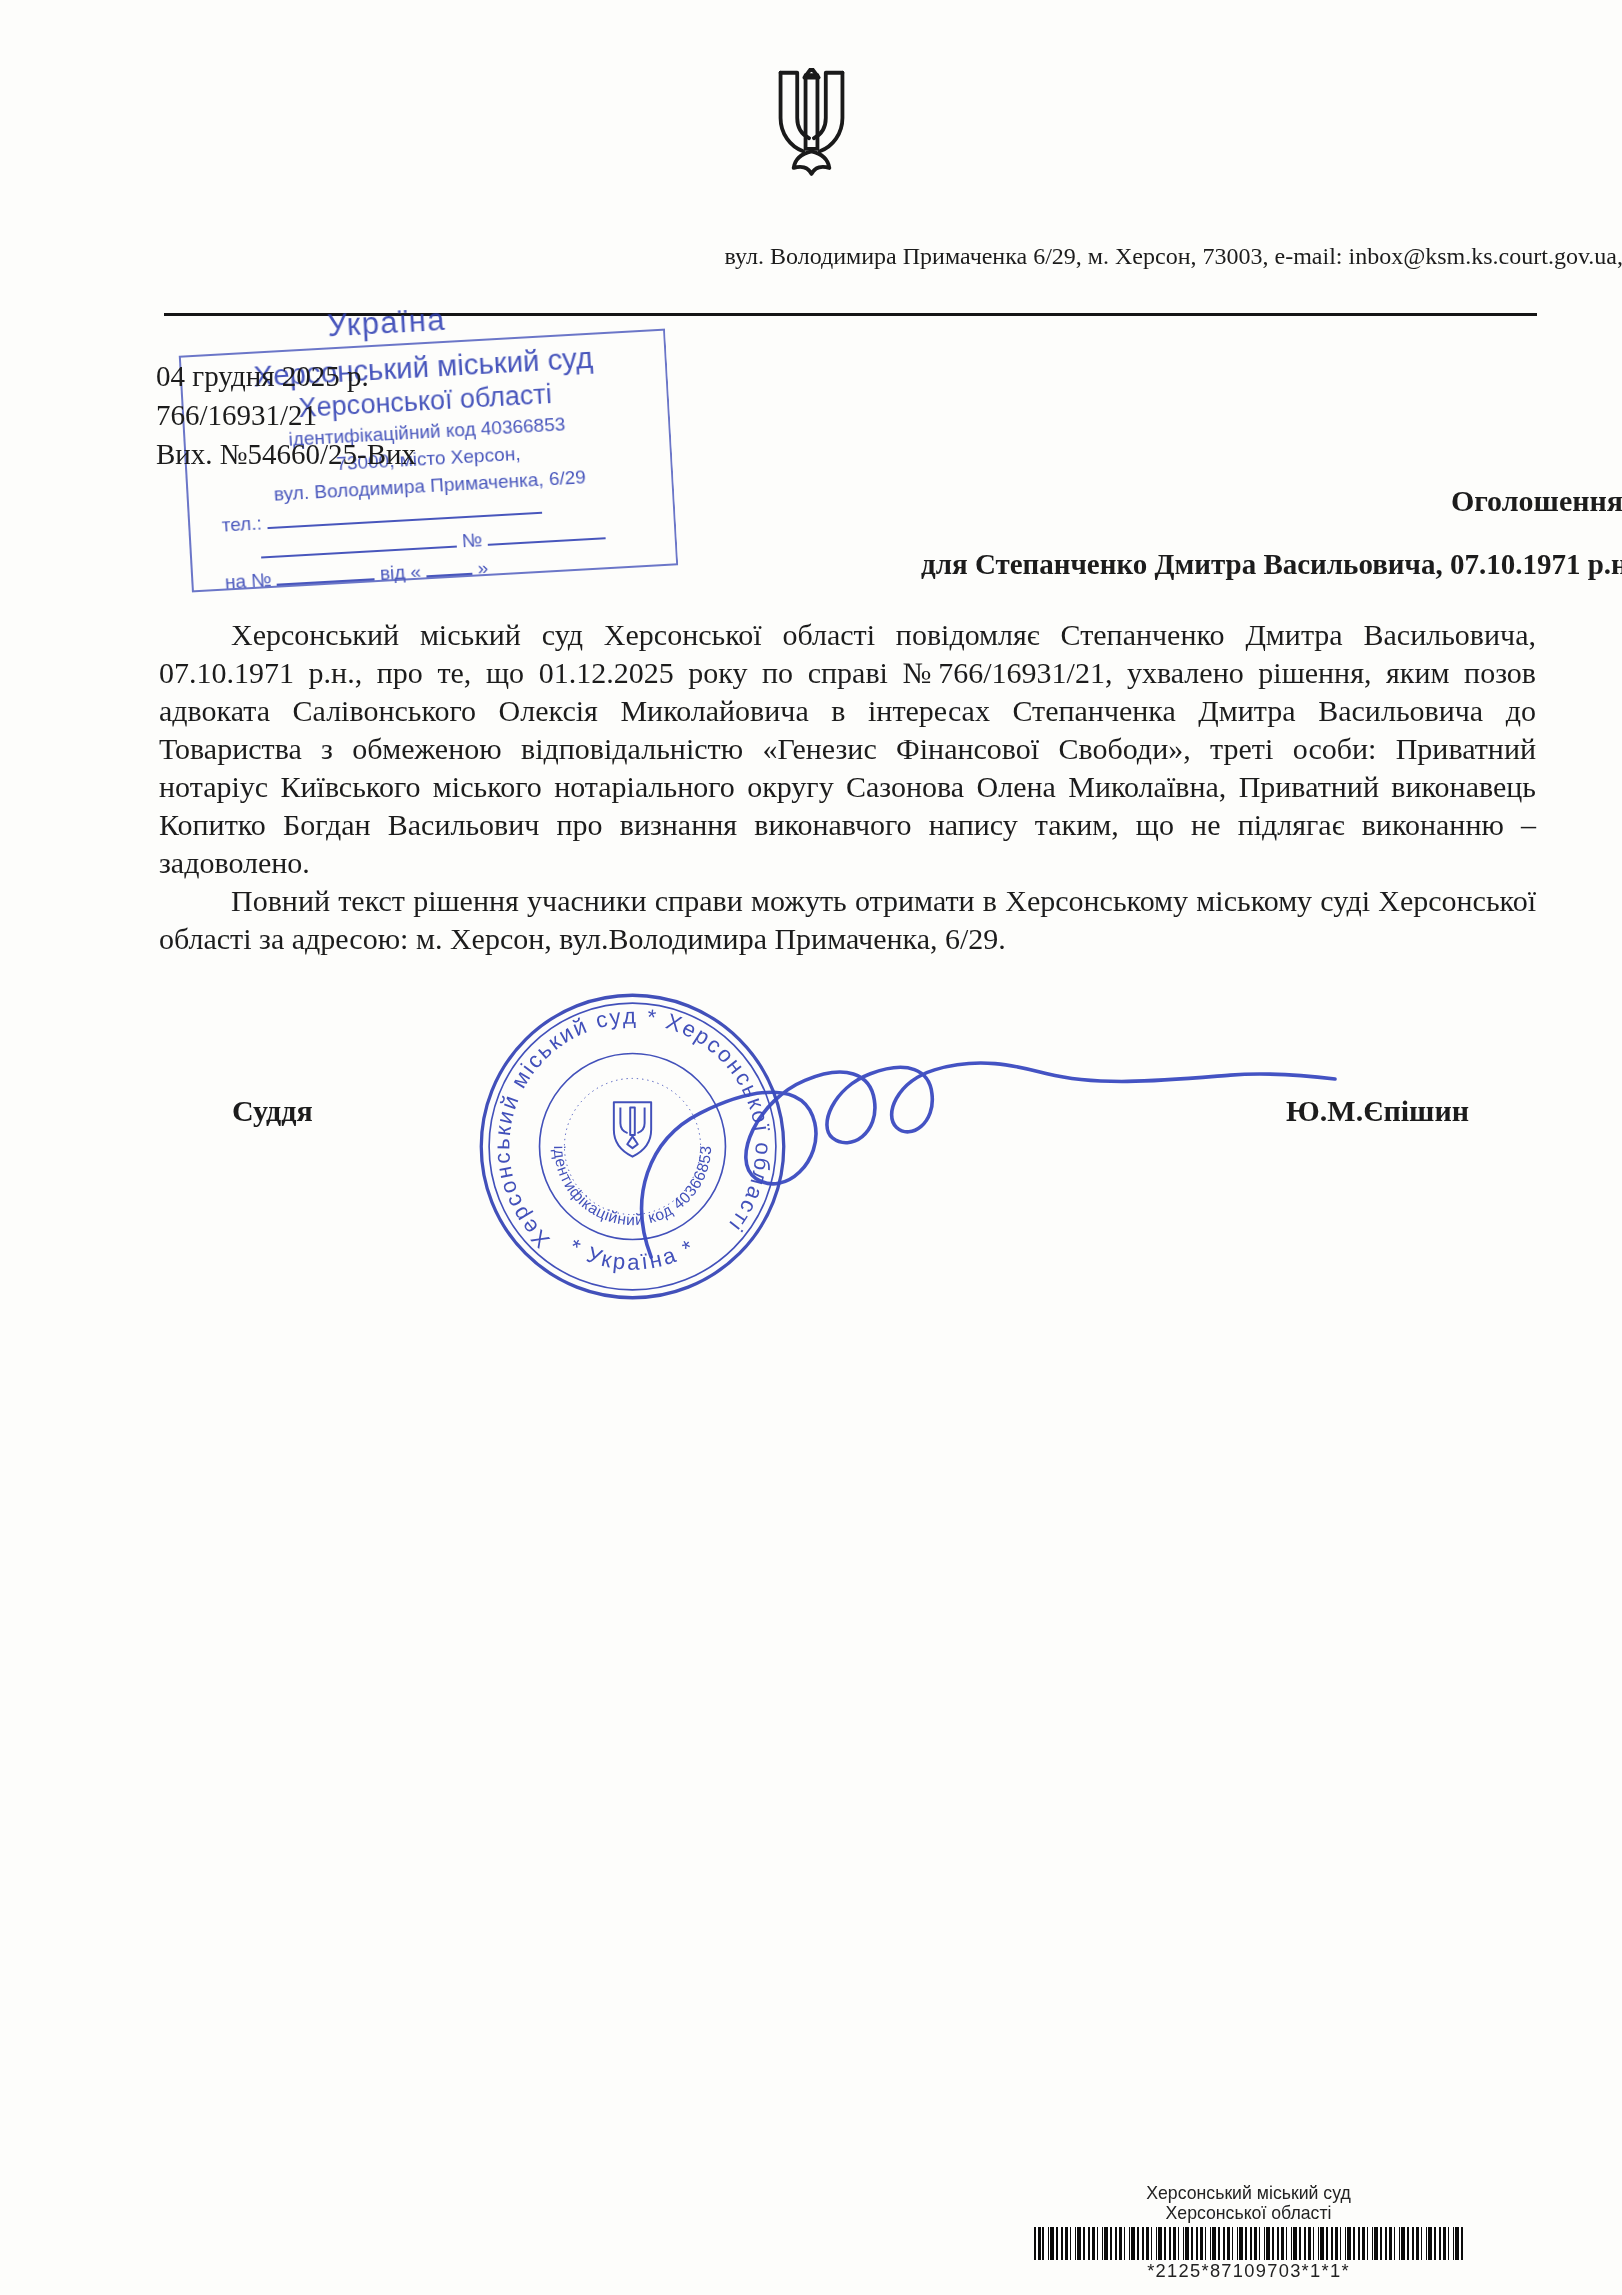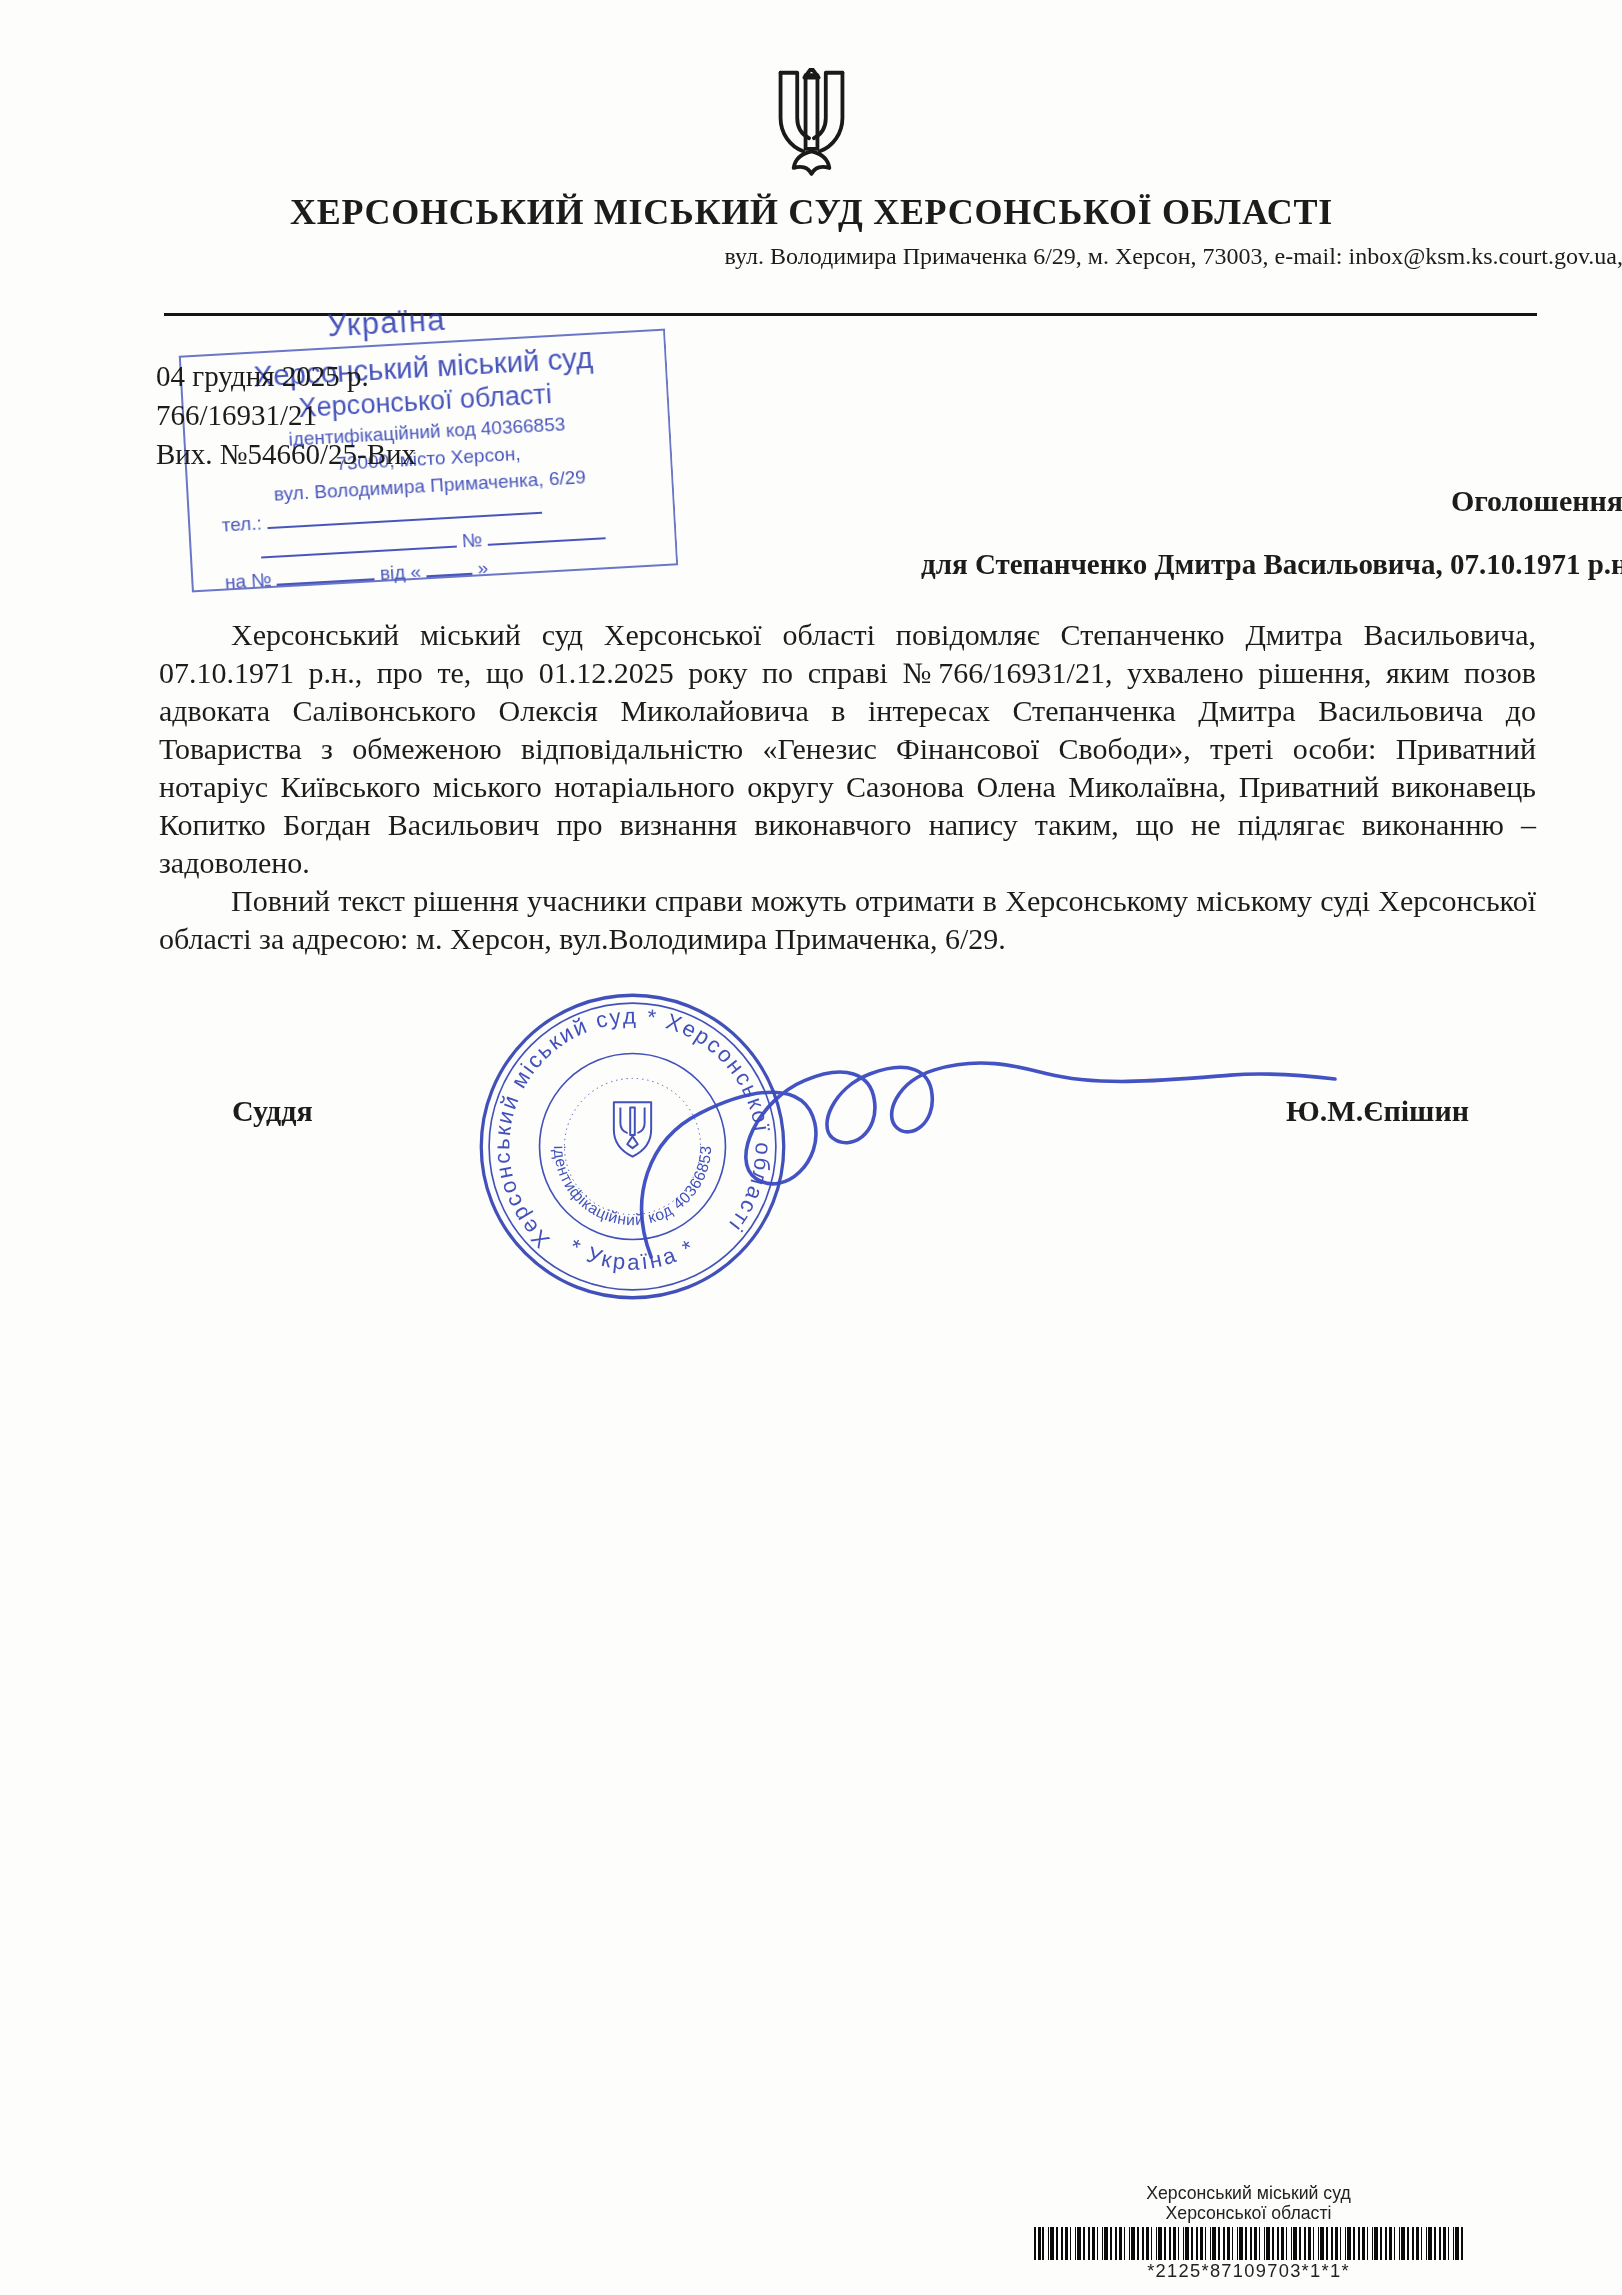--- a/index.html
+++ b/index.html
@@ -99,21 +99,20 @@
       <path d="M8 4 h14 v38 c0 8 4 14 10 17"></path>
       <path d="M60 4 h-14 v38 c0 8 -4 14 -10 17"></path>
       <path d="M8 4 v38 c0 13 8 24 19 28"></path>
       <path d="M60 4 v38 c0 13 -8 24 -19 28"></path>
       <path d="M29 6 h10 v62 h-10 z"></path>
       <path d="M34 0 l6 8 h-12 z"></path>
       <path d="M34 70 c-9 2 -14 7 -15 14 c6 -2 12 -1 15 5 c3 -6 9 -7 15 -5 c-1 -7 -6 -12 -15 -14 z"></path>
     </g>
   </svg>
 
-  <h1 class="court-name">ХЕРСОНСЬКИЙ МІСЬКИЙ СУД ХЕРСОНСЬКОЇ ОБЛАСТІ</h1>
   <div class="addr addr1">вул. Володимира Примаченка  6/29, м. Херсон, 73003, e-mail: inbox@ksm.ks.court.gov.ua,</div>
   <div class="header-rule"></div>
 
   <div class="ref">
     <div>04 грудня 2025 р.</div>
     <div>766/16931/21</div>
     <div>Вих. №54660/25-Вих</div>
   </div>
 
   <div class="rect-stamp">

